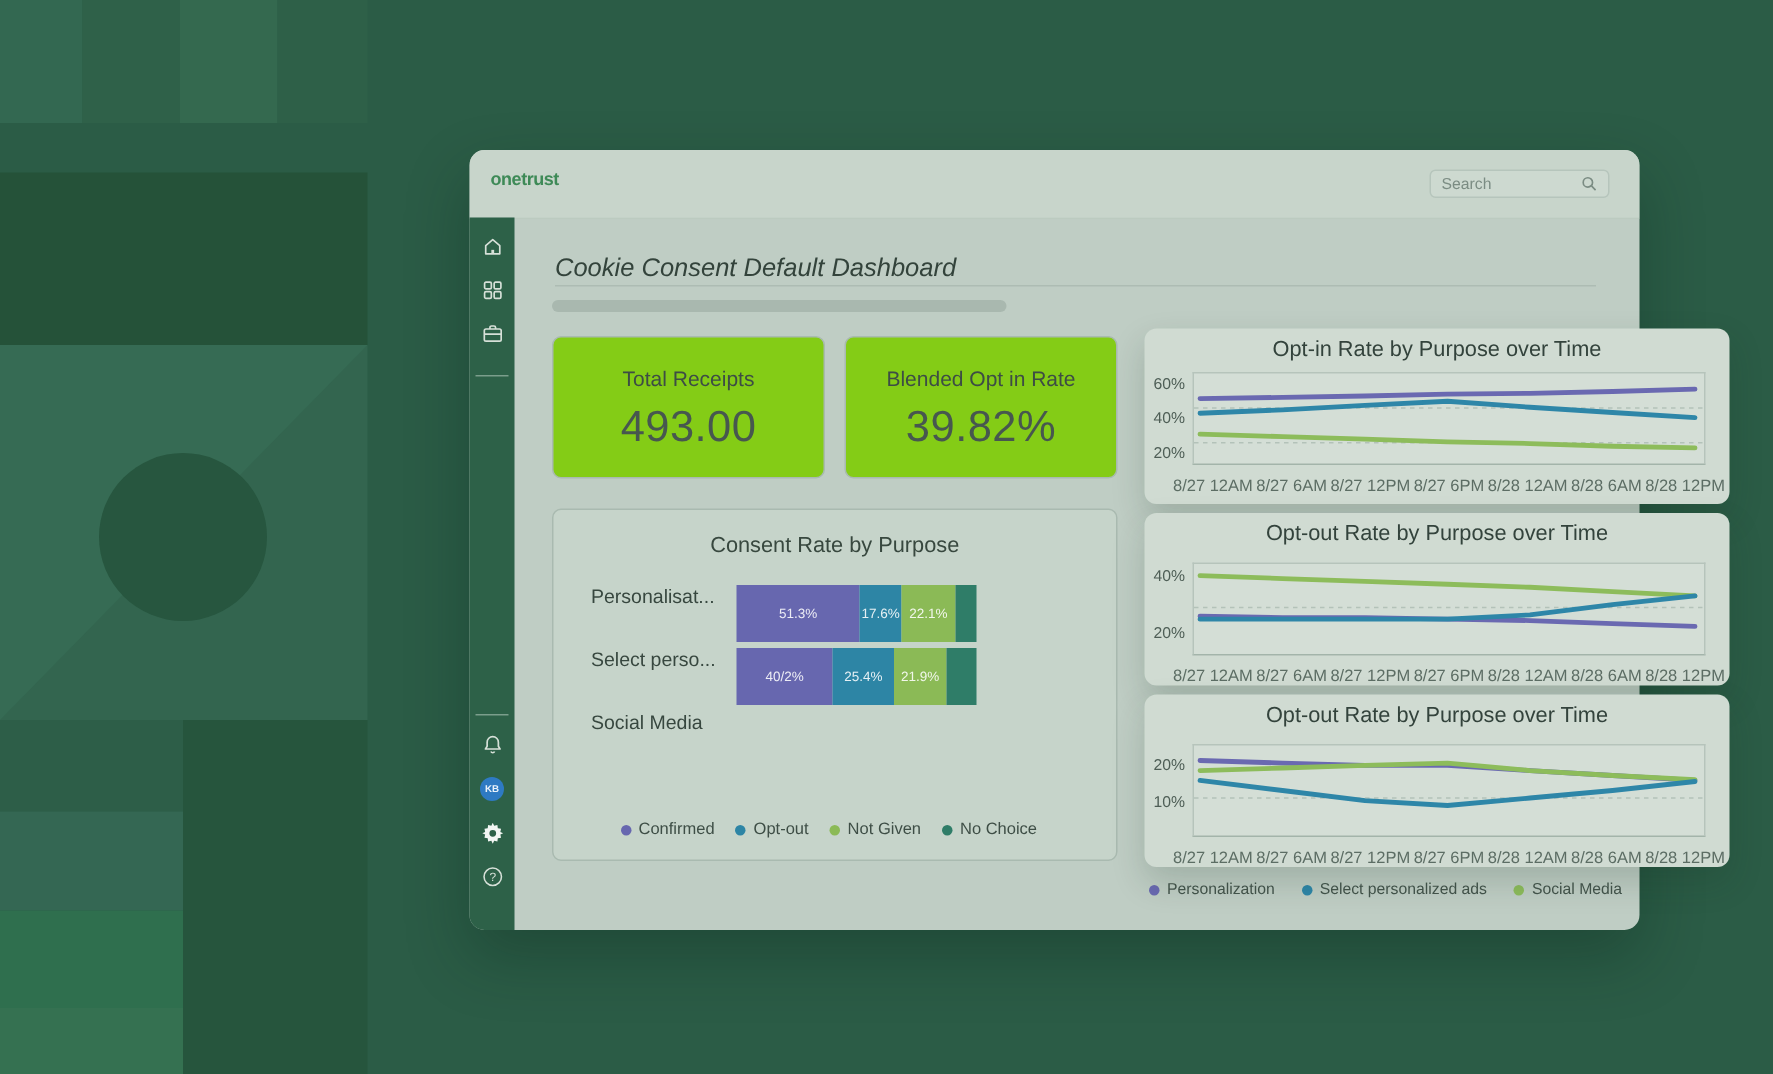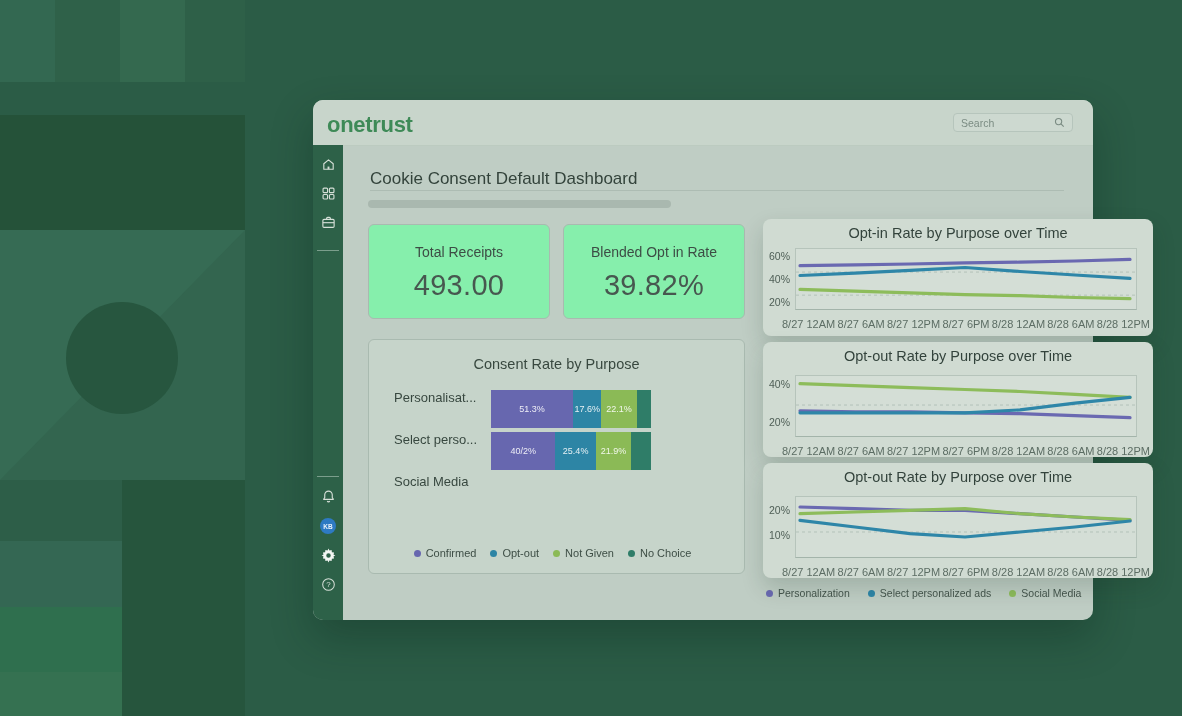--- a/index.html
+++ b/index.html
@@ -32,21 +32,21 @@
     position:absolute;left:313px;top:100px;width:780px;height:520px;
     background:#bfcdc4;border-radius:10px;
     box-shadow:0 18px 42px rgba(8,34,22,.30);
   }
   #topbar{
     position:absolute;left:0;top:0;right:0;height:45px;
     background:#c8d5cb;border-radius:10px 10px 0 0;
     border-bottom:1px solid rgba(40,70,55,.07);
   }
   #logo{
-    position:absolute;left:14px;top:12px;font-size:22px;font-weight:700;
+    position:absolute;left:14px;top:12px;font-size:12px;font-weight:700;
     letter-spacing:-.3px;color:#3e8a57;
   }
   #searchbox{
     position:absolute;right:20px;top:13px;width:120px;height:19px;
     background:#cdd9d0;border:1px solid #b6c5bc;border-radius:4px;
     display:flex;align-items:center;justify-content:space-between;
     padding:0 7px;box-sizing:border-box;
   }
   #searchbox .ph{font-size:10.5px;color:#7b8c83;}
   #searchbox svg{display:block;}
@@ -62,28 +62,28 @@
   .side-btn svg{display:block;width:15px;height:15px;}
   .side-div{width:22px;height:1px;background:rgba(220,232,224,.45);margin:6px 0 12px 0;flex:0 0 auto;}
   .side-spacer{flex:1 1 auto;}
   #avatar{
     width:16px;height:16px;border-radius:50%;
     display:flex;align-items:center;justify-content:center;
     font-size:6.5px;font-weight:700;color:#eaf2fb;margin-bottom:14px;flex:0 0 auto;
   }
 
   
-  #page-title{position:absolute;left:57px;top:58px;font-size:17px;font-weight:500;color:#33433b;}
+  #page-title{position:absolute;left:57px;top:58px;font-size:17px;font-weight:500;color:#33433b;font-style:italic;}
   #title-divider{position:absolute;left:57px;top:90px;width:694px;height:1px;background:#adbcb3;}
   #skeleton-bar{position:absolute;left:55px;top:100px;width:303px;height:8px;border-radius:4px;background:#a9b8af;}
 
   #kpi-row{position:absolute;left:55px;top:124px;display:flex;gap:13px;}
   .kpi{
     width:182px;height:95px;box-sizing:border-box;text-align:center;
-    background:#86efac;border:1px solid #a9bab0;border-radius:6px;
+    background:#84cc16;border:1px solid #a9bab0;border-radius:6px;
   }
   .kpi .label{margin-top:19px;font-size:14px;color:#3d4d45;}
   .kpi .value{margin-top:9px;font-size:29px;font-weight:400;color:#47574f;letter-spacing:.3px;}
 
   
   #consent-card{
     position:absolute;left:55px;top:239px;width:377px;height:235px;box-sizing:border-box;
     background:#c6d4ca;border:1px solid #a9bab0;border-radius:6px;
   }
   #consent-title{text-align:center;margin-top:16px;font-size:14.5px;font-weight:500;color:#38483f;}

